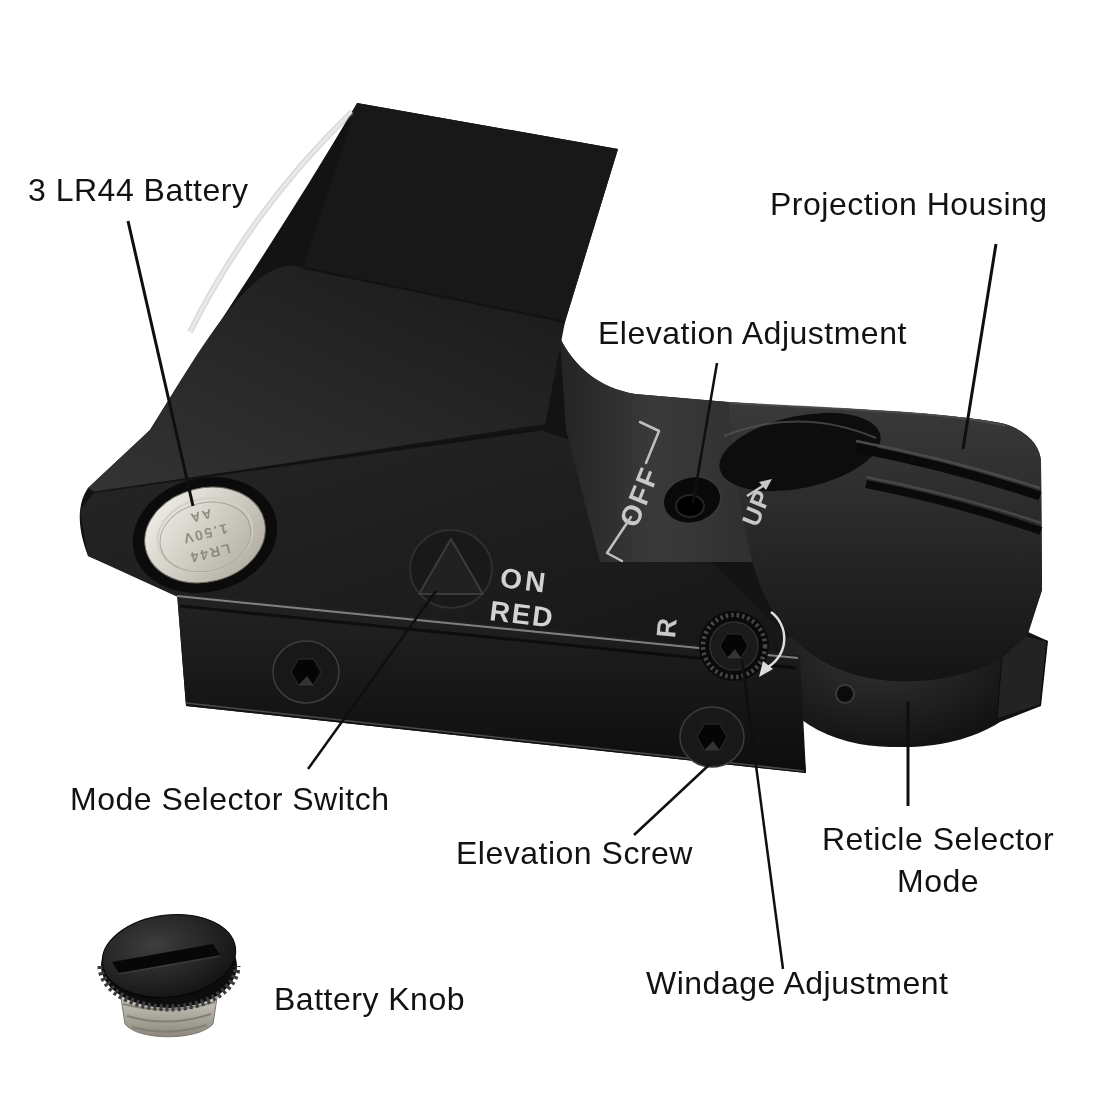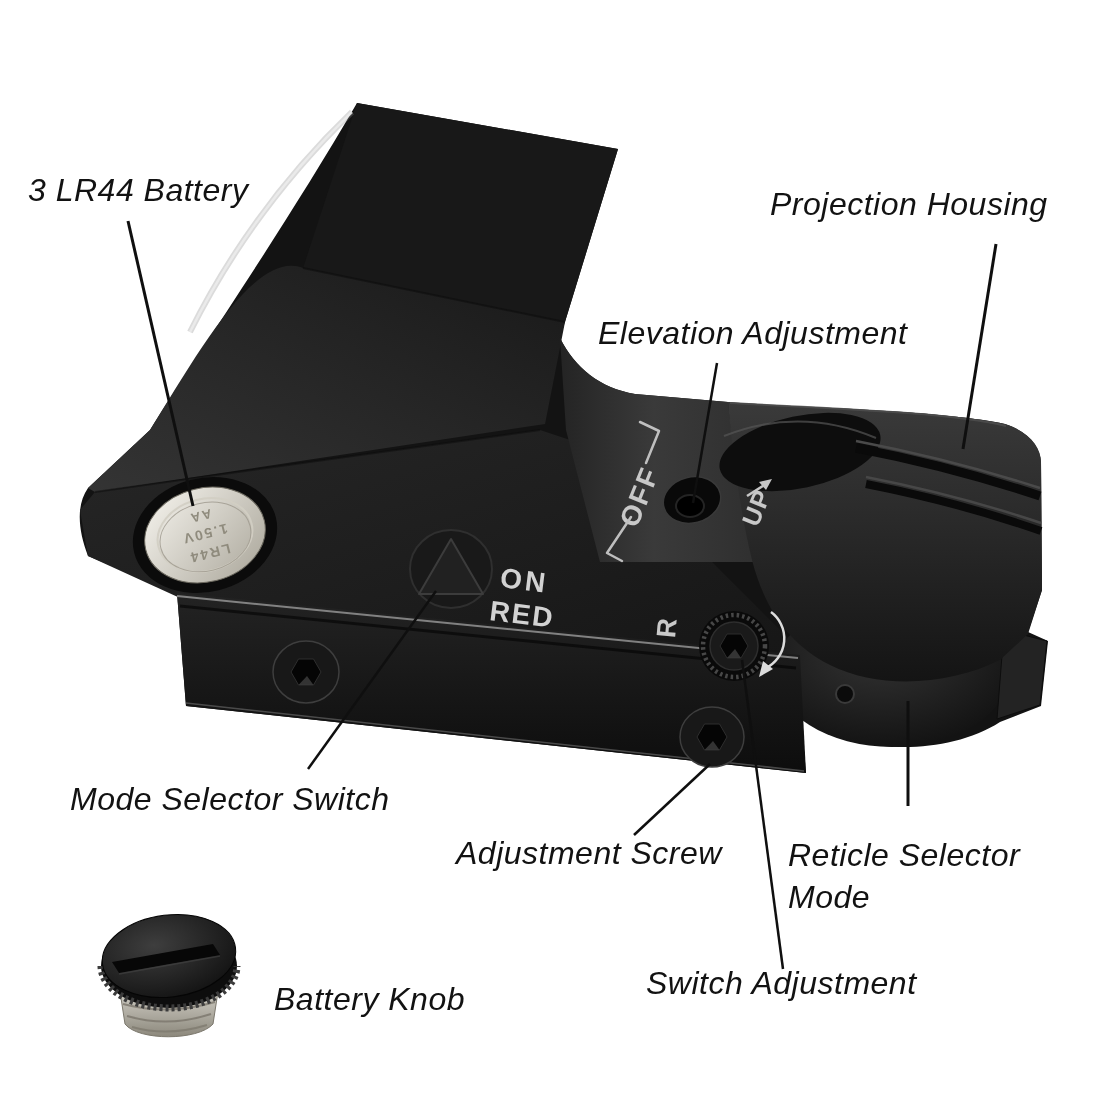--- a/index.html
+++ b/index.html
@@ -1,21 +1,21 @@
 <!DOCTYPE html>
 <html><head>
 <meta charset="utf-8">
 <style>
   html,body{margin:0;padding:0;background:#fff;}
   #canvas{position:relative;width:1100px;height:1100px;background:#fff;overflow:hidden;
           font-family:"Liberation Sans",sans-serif;}
   #sight-svg{position:absolute;left:0;top:0;}
-  .callout{position:absolute;font-style:italic;font-size:32px;color:#121212;
+  .callout{position:absolute;font-size:32px;color:#121212;
            white-space:nowrap;letter-spacing:.5px;}
-  .callout.center{white-space:normal;line-height:1.30;margin-top:16px;}
+  .callout.center{text-align:center;white-space:normal;line-height:1.30;}
 </style>
 </head>
 <body>
 
 <div id="canvas">
 
 <svg id="sight-svg" width="1100" height="1100" viewBox="0 0 1100 1100" xmlns="http://www.w3.org/2000/svg">
   <defs>
     <linearGradient id="hoodGrad" x1="0" y1="1" x2="1" y2="0">
       <stop offset="0" stop-color="#343434"></stop>
@@ -195,24 +195,24 @@
 </svg>
 
 <div class="callout" style="left:28px;top:172px">3 LR44 Battery</div>
 
 <div class="callout" style="left:598px;top:315px">Elevation Adjustment</div>
 
 <div class="callout" style="left:770px;top:186px">Projection Housing</div>
 
 <div class="callout" style="left:70px;top:781px">Mode Selector Switch</div>
 
-<div class="callout" style="left:456px;top:835px">Adjustment Screw</div>
+<div class="callout" style="left:456px;top:835px">Elevation Screw</div>
 
 <div class="callout center" style="left:788px;top:819px;width:300px">
   <span>Reticle Selector</span><br>
   <span>Mode</span>
 </div>
 
-<div class="callout" style="left:646px;top:965px">Switch Adjustment</div>
+<div class="callout" style="left:646px;top:965px">Windage Adjustment</div>
 
 <div class="callout" style="left:274px;top:981px">Battery Knob</div>
 
 </div>
 
 </body></html>

